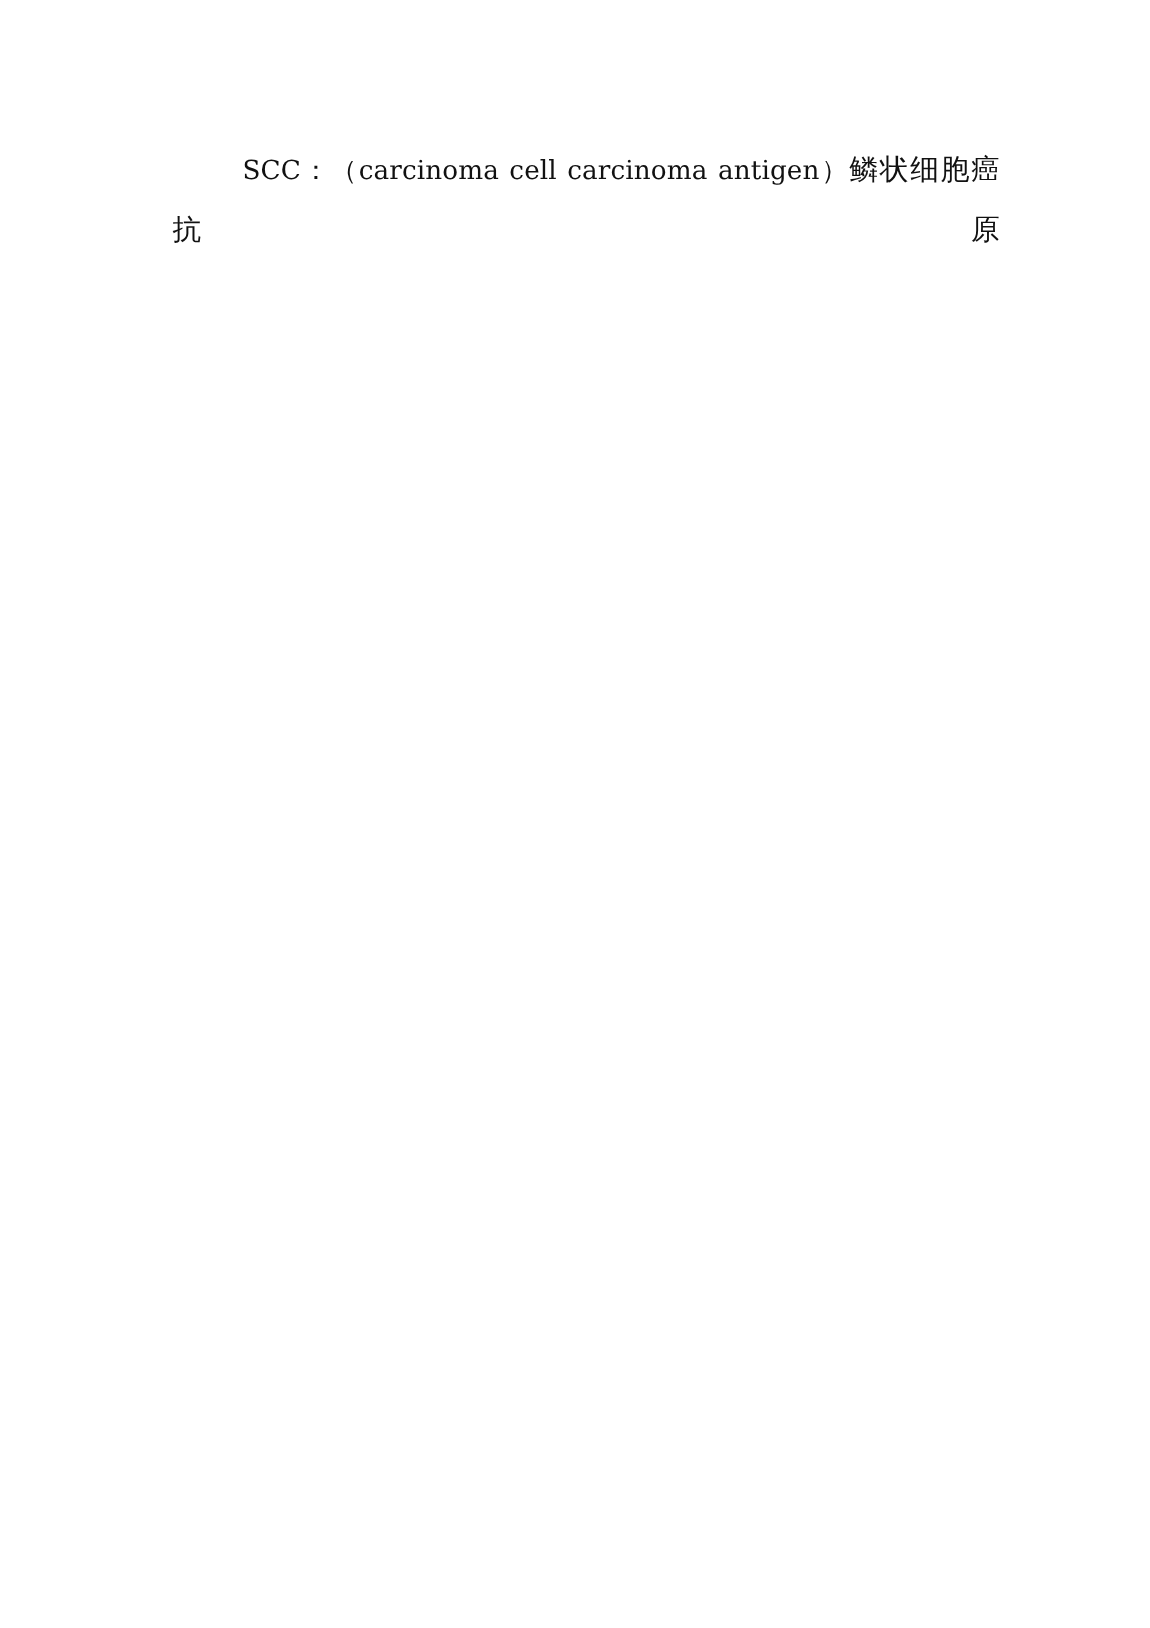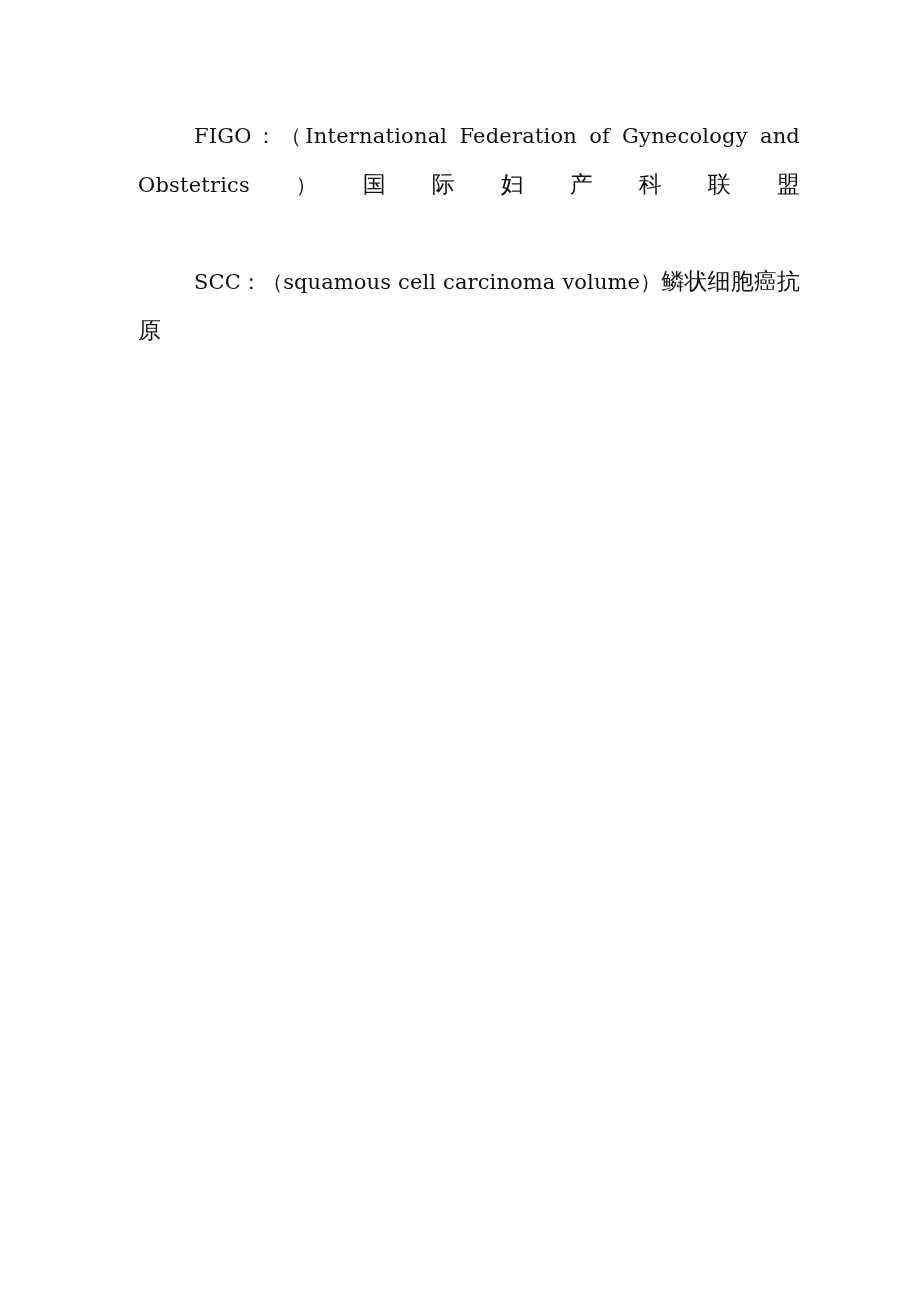--- a/index.html
+++ b/index.html
@@ -85,25 +85,22 @@
     word-spacing: 2px;
   }
 </style>
 </head>
 <body>
 
 <div class="page">
 
   <div class="doc-body">
 
-    <p class="para p-figo">
-      <span class="lat">FIGO</span><span class="punc">：</span><span class="punc">（</span><span class="lat">International Federation of Gynecology and Obstetrics</span><span class="punc">）</span><span class="cjk">国际妇产科联盟</span>
-    </p>
 
 
 
     <p class="para p-scc">
-      <span class="lat">SCC</span><span class="punc">：</span><span class="punc">（</span><span class="lat">squamous cell carcinoma volume</span><span class="punc">）</span><span class="cjk">鳞状细胞癌抗原</span>
+      <span class="lat">SCC</span><span class="punc">：</span><span class="punc">（</span><span class="lat">carcinoma cell carcinoma antigen</span><span class="punc">）</span><span class="cjk">鳞状细胞癌抗原</span>
     </p>
 
   </div>
 
 </div>
 
 </body></html>

